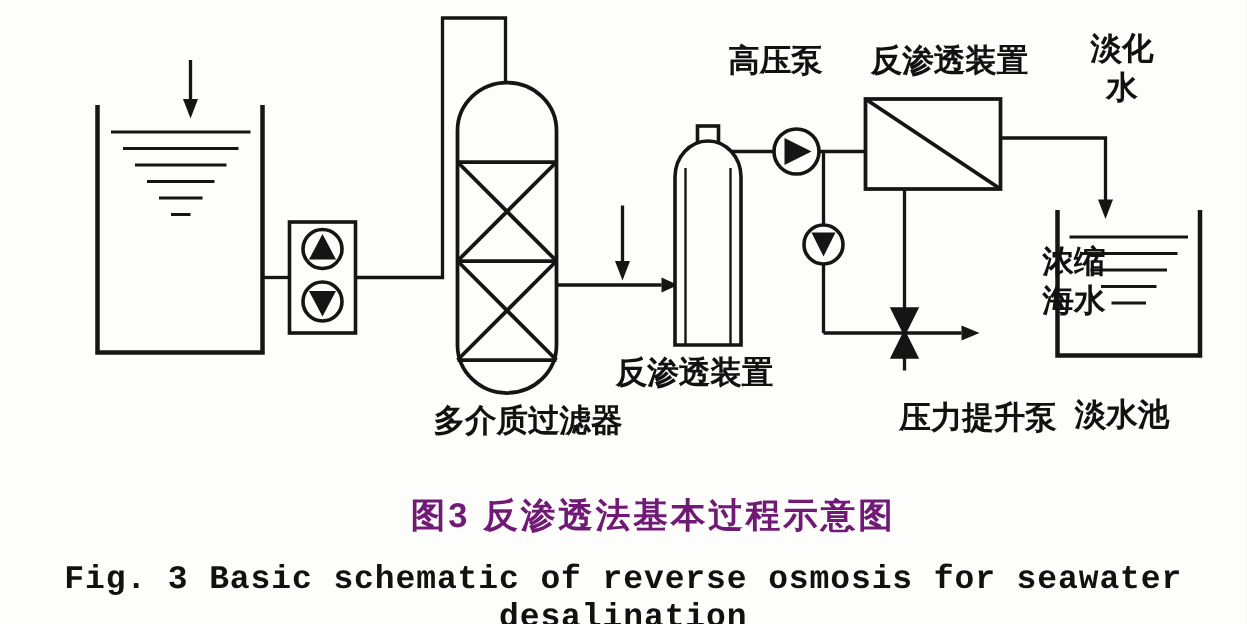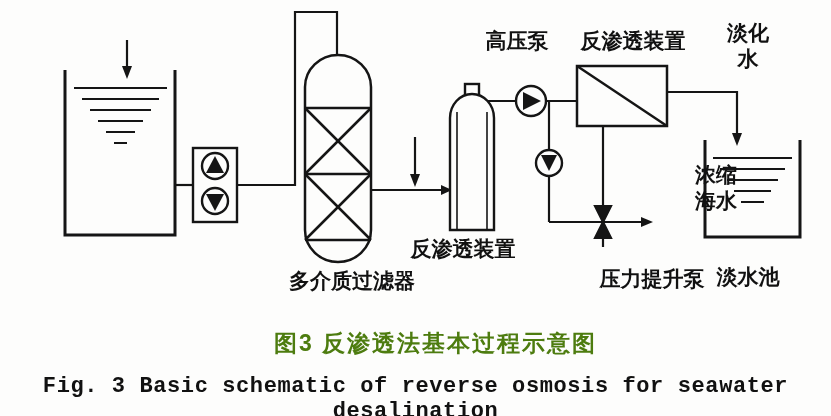--- a/index.html
+++ b/index.html
@@ -28,21 +28,21 @@
   }
   .lbl.vertical { word-break: break-all; }
   .caption-cn {
     position: absolute;
     left: 0; top: 328px;
     width: 100%;
     text-align: center;
     font-size: 23px;
     font-weight: bold;
     letter-spacing: 2px;
-    color: #4d7c0f;
+    color: #701a75;
     padding-left: 40px;
   }
   .caption-en {
     position: absolute;
     left: 0; top: 374px;
     width: 100%;
     text-align: center;
     font-family: Liberation Mono, monospace;
     font-size: 22px;
     font-weight: 600;

